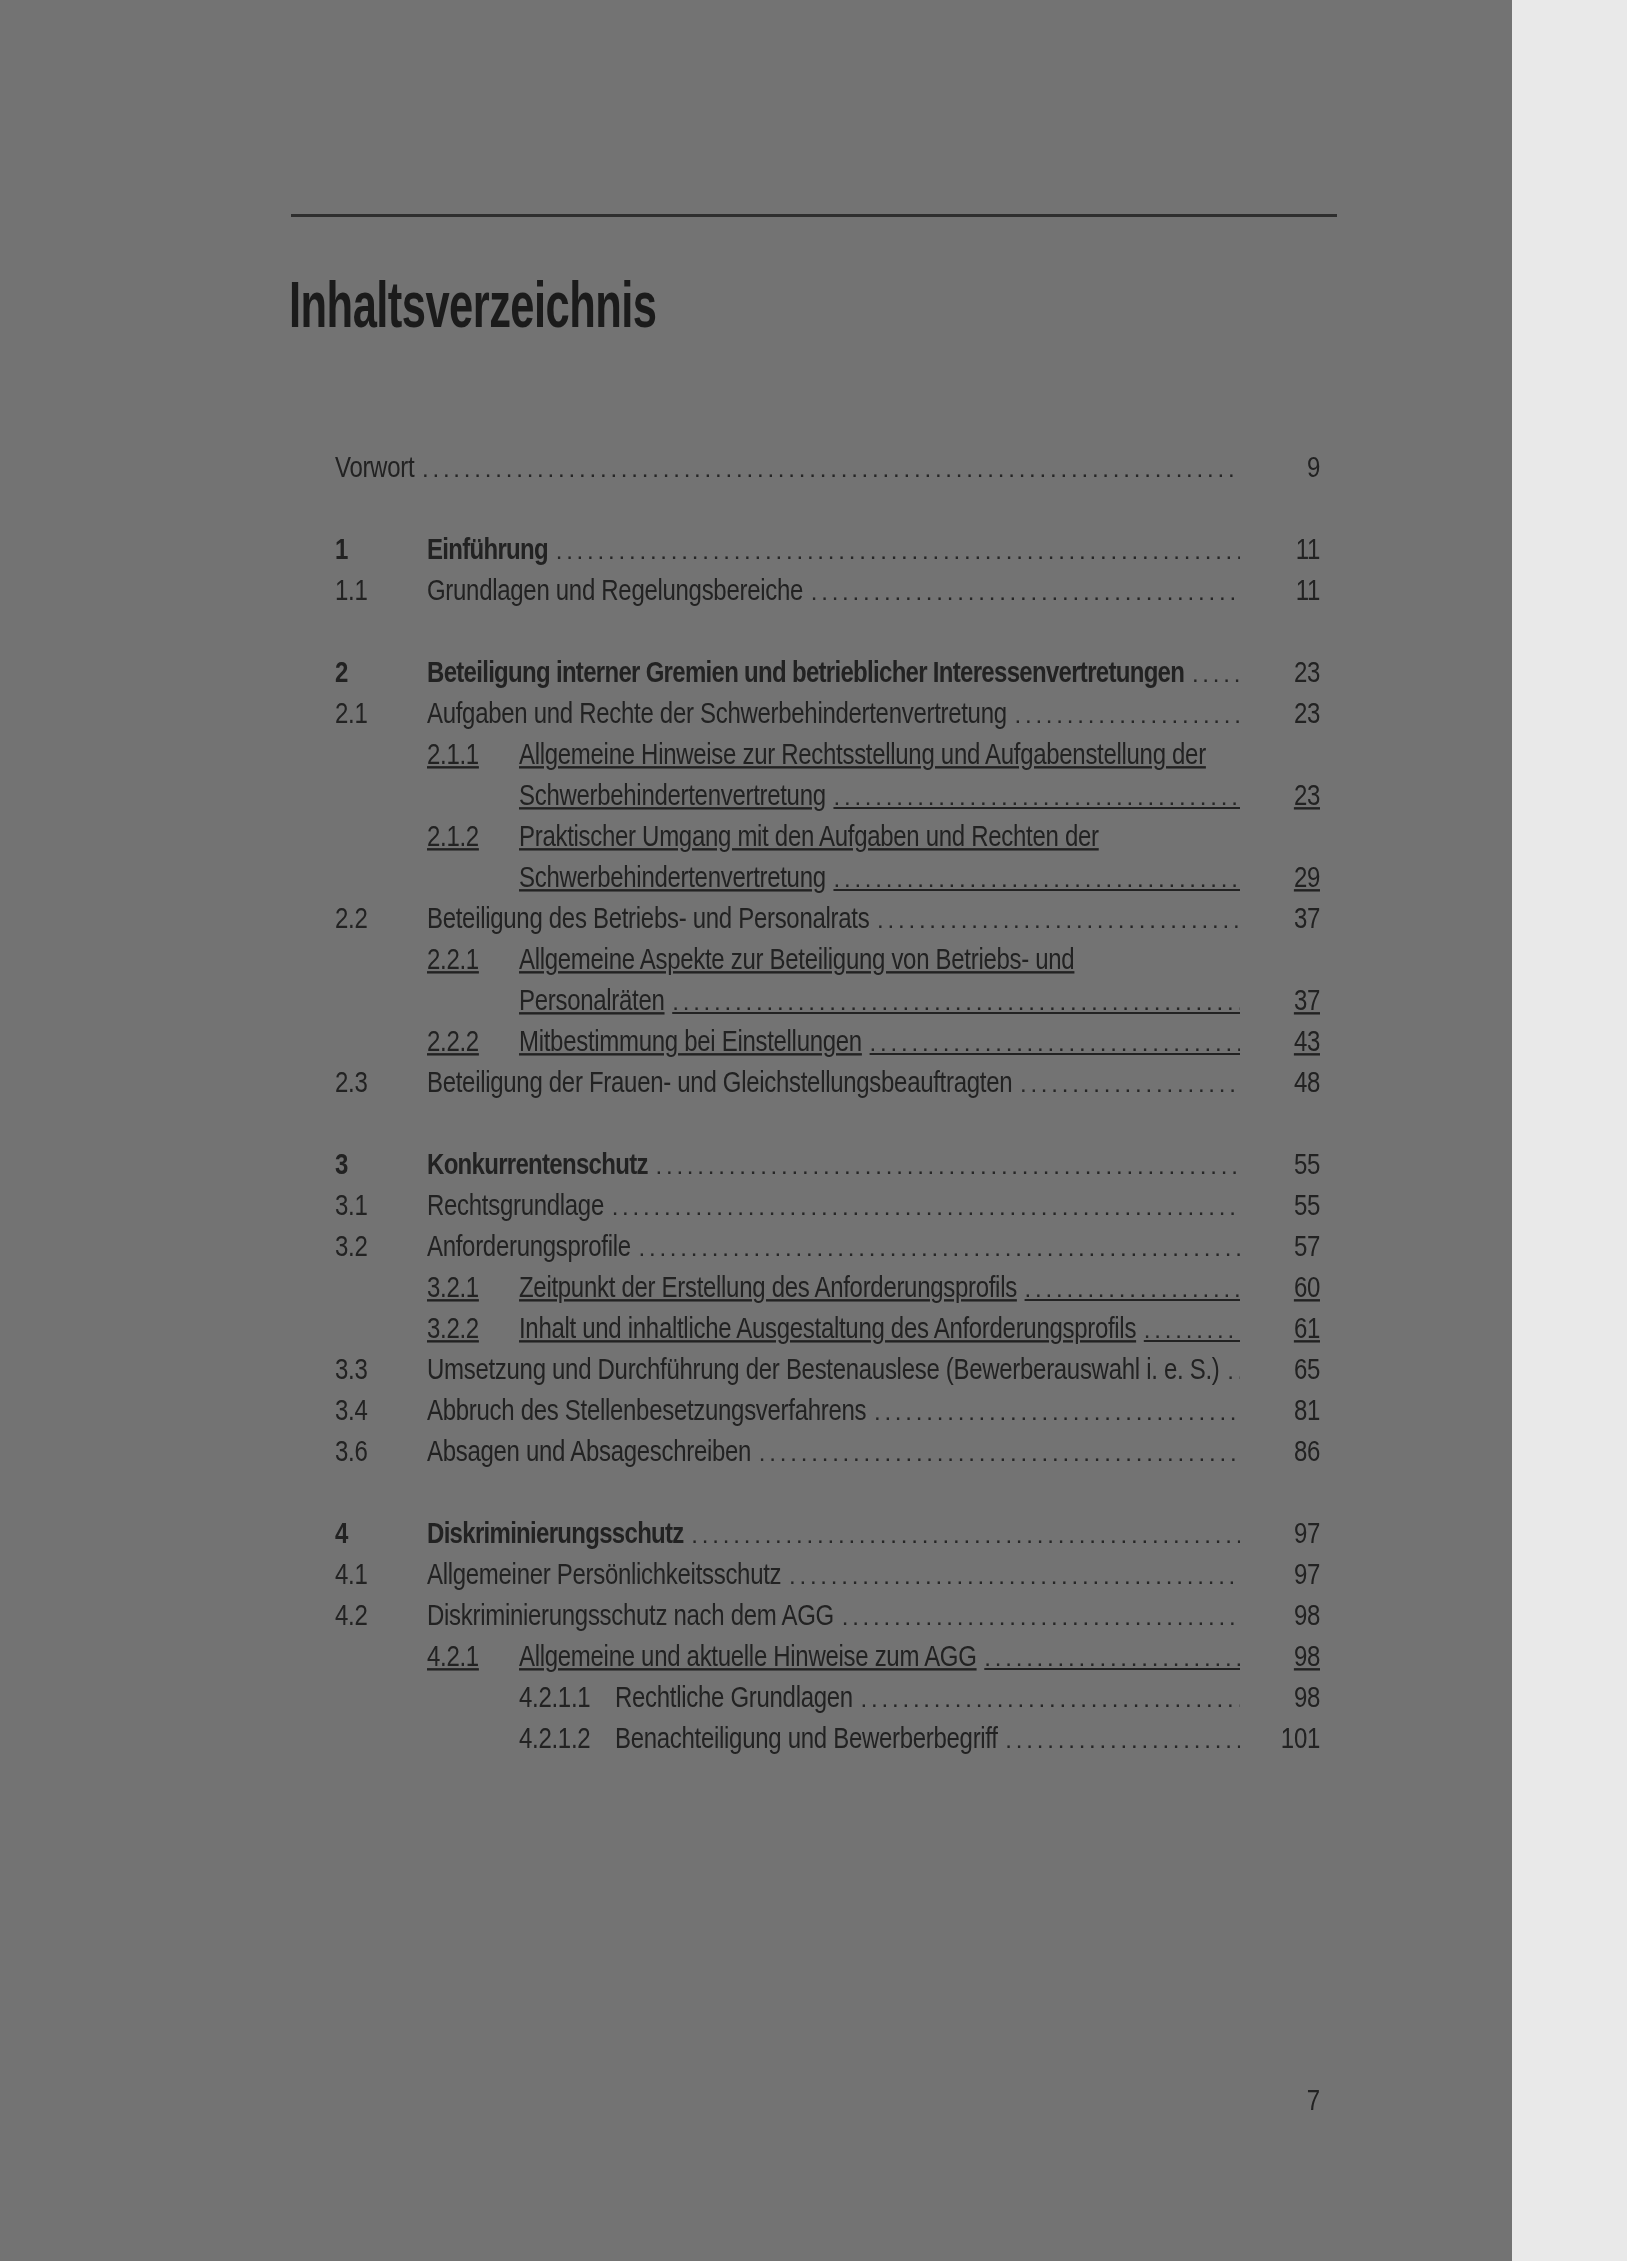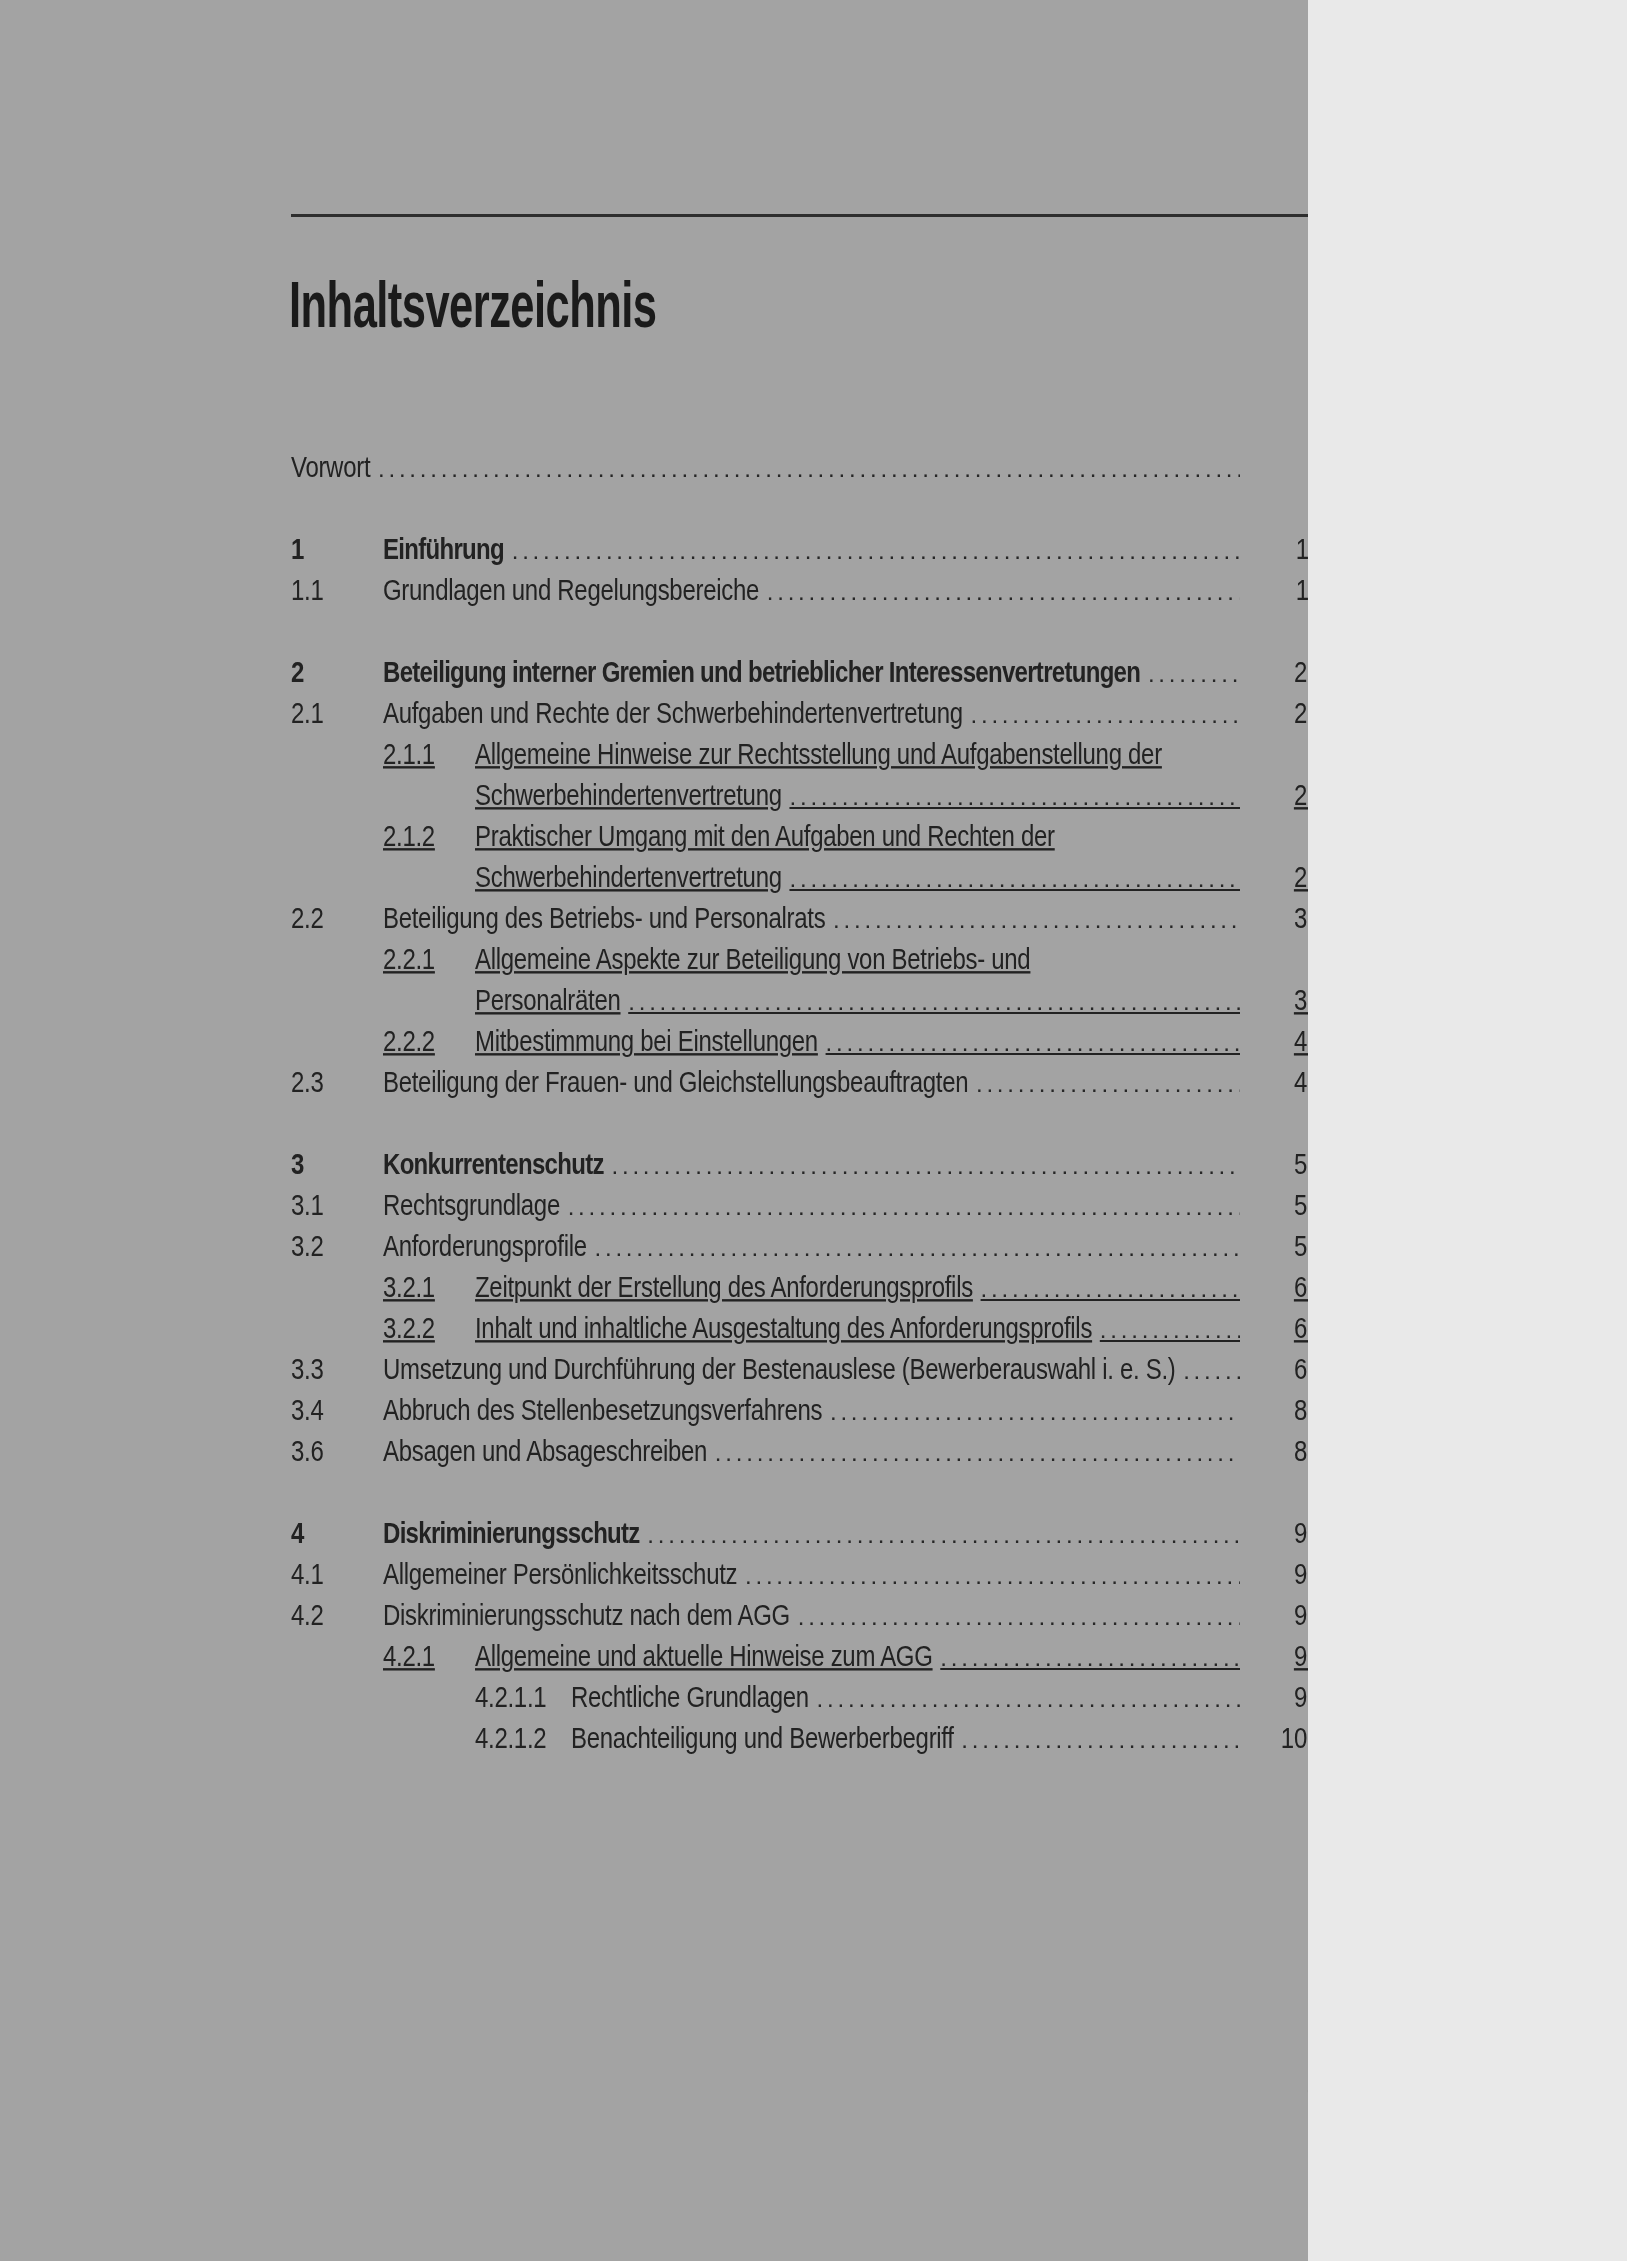--- a/index.html
+++ b/index.html
@@ -1,20 +1,20 @@
 <!DOCTYPE html>
 <html style="font-size:12.3px"><head>
 <meta charset="utf-8">
 <style>
   html, body { margin: 0; padding: 0; background: #e9e9e9; }
   .page {
     position: relative;
-    width: 1308px;
+    width: 1512px;
     height: 2261px;
-    background: #a3a3a3;
+    background: #737373;
     font-family: "Liberation Sans", sans-serif;
     color: #222222;
     overflow: hidden;
   }
   .rule {
     position: absolute;
     left: 291px;
     top: 214px;
     width: 1046px;
     height: 3.1px;
@@ -40,20 +40,21 @@
     top: 448px;
     width: 1029px;
   }
   .row {
     display: flex;
     align-items: baseline;
     line-height: 41px;
     font-size: 24px;
     letter-spacing: -0.3px;
     white-space: nowrap;
+    margin-left: 44px;
   }
   .row.gap { margin-top: 41px; }
   .row.lvl2 { padding-left: 92px; text-decoration: underline; }
   .row.lvl3 { padding-left: 184px; }
   .num {
     flex: 0 0 92px;
     display: inline-block;
     transform: scaleY(1.2);
     transform-origin: 0 74%;
   }

